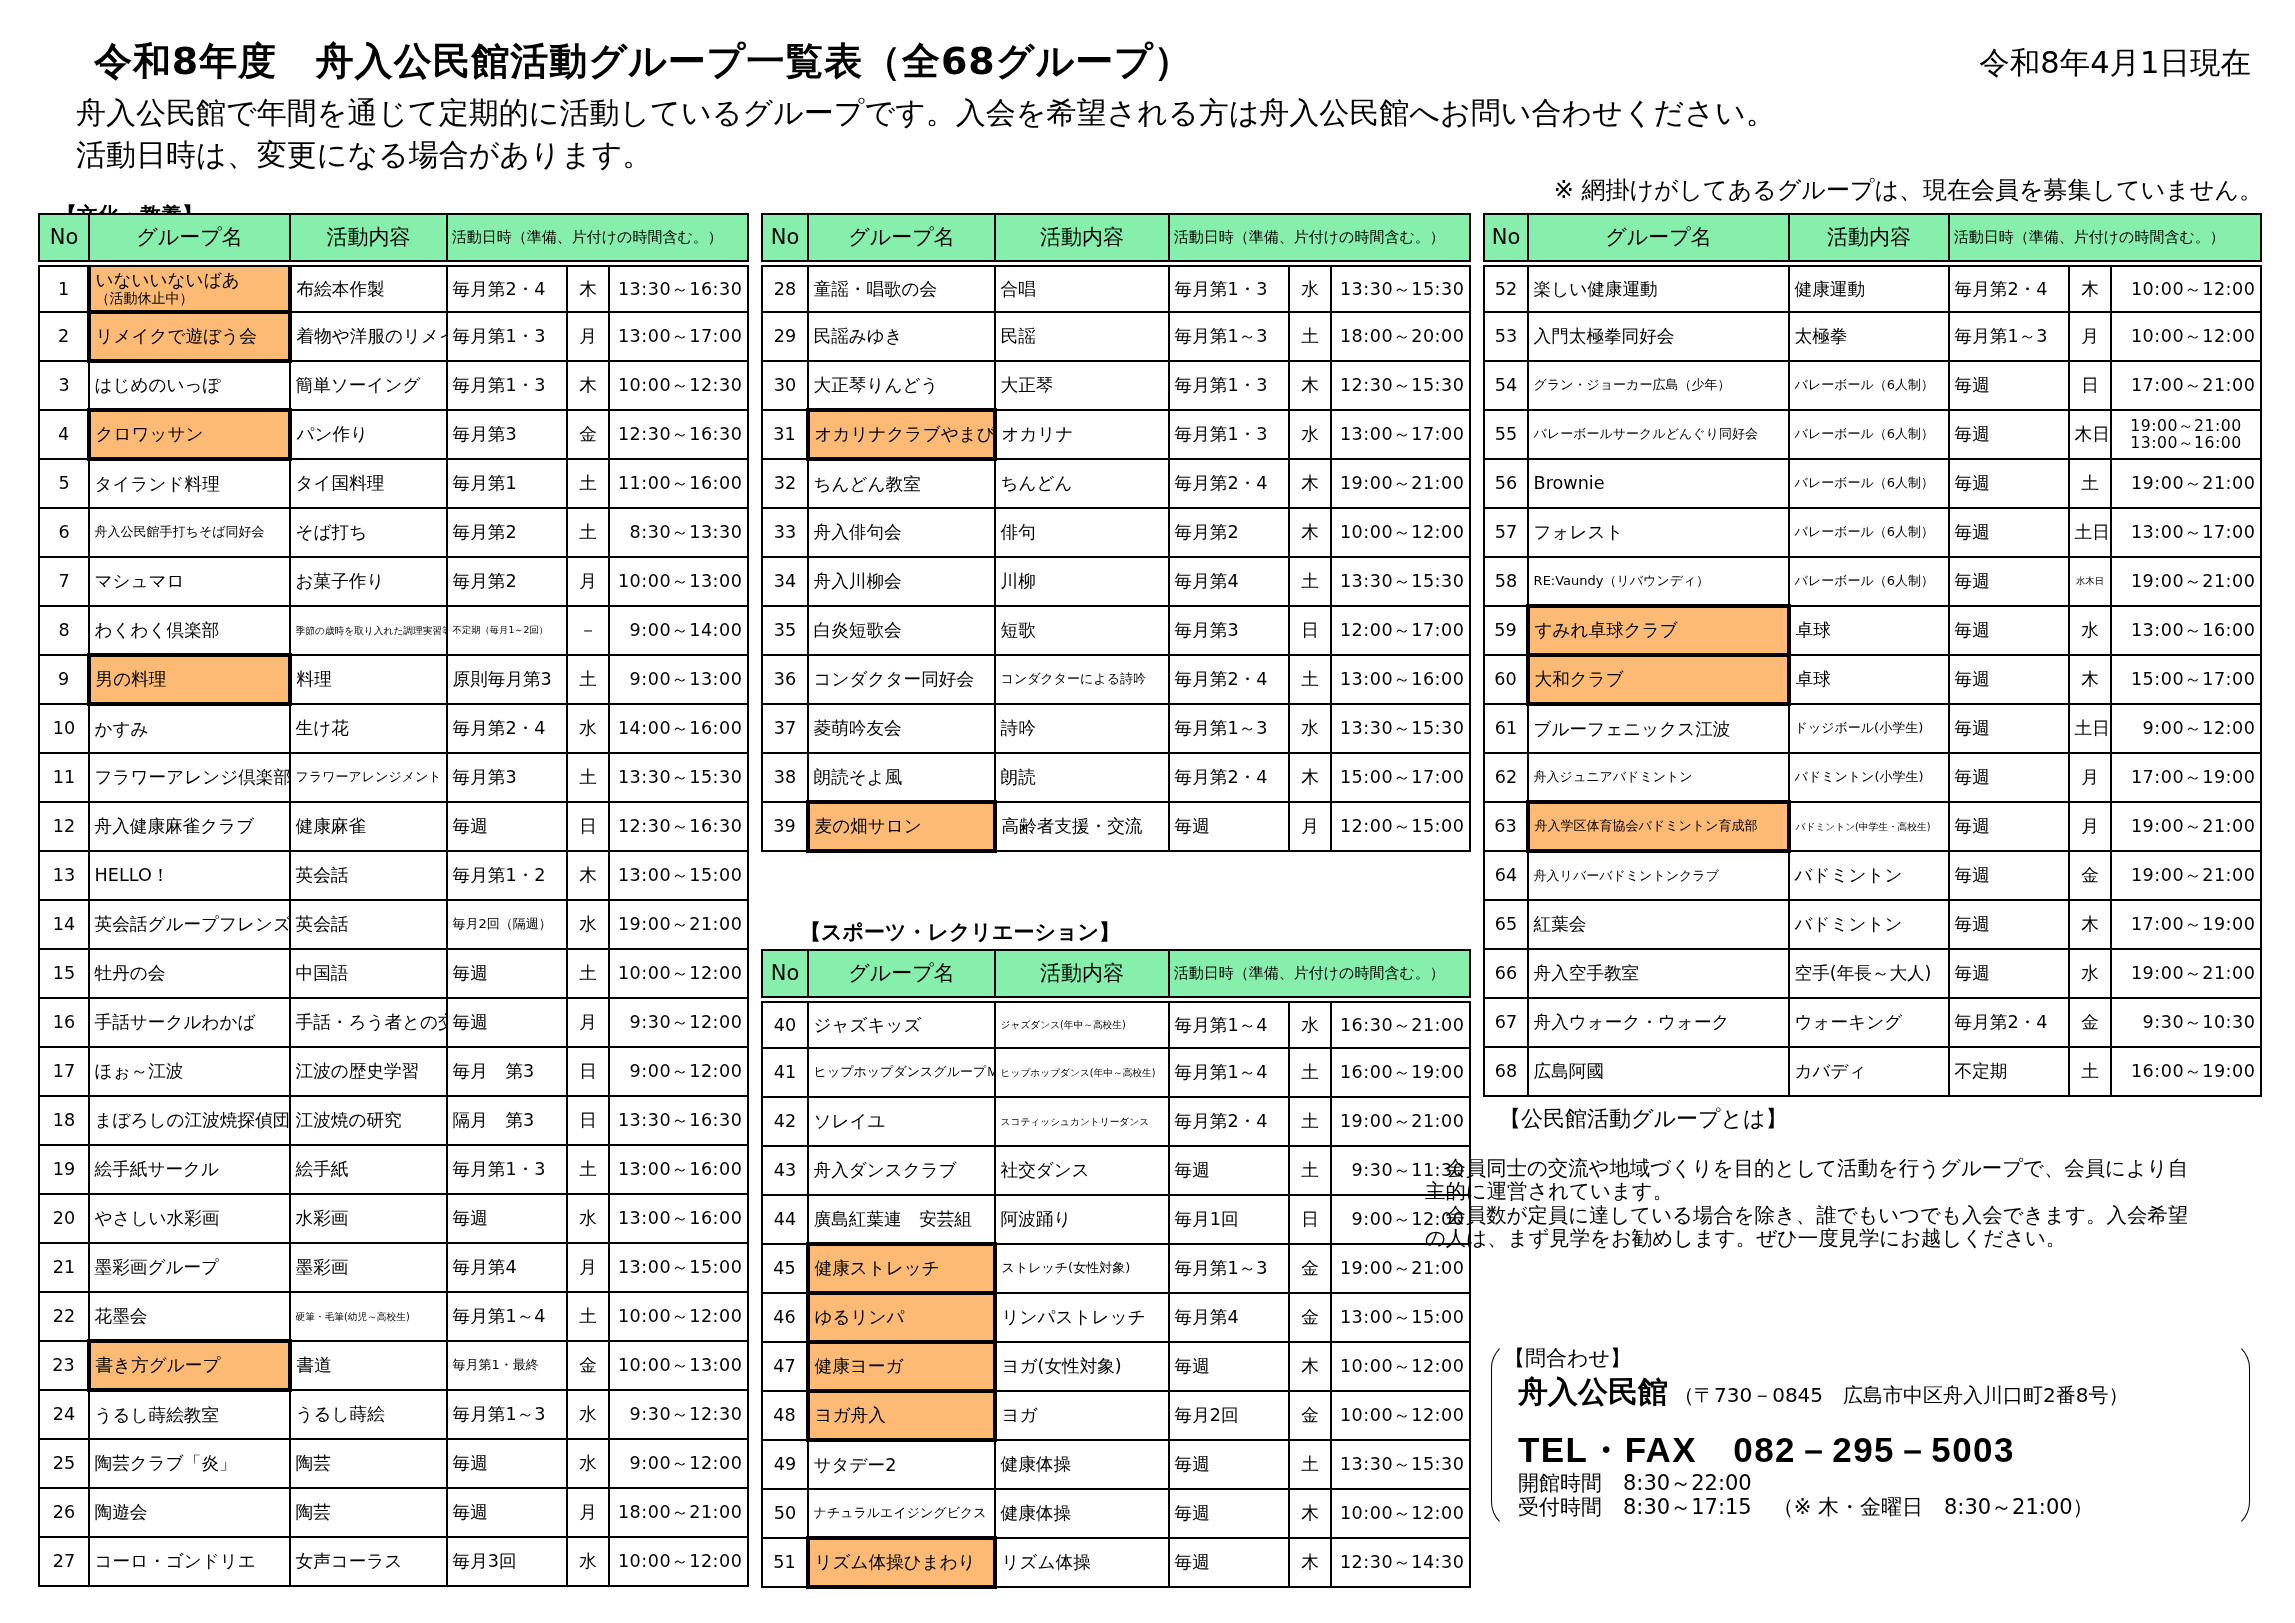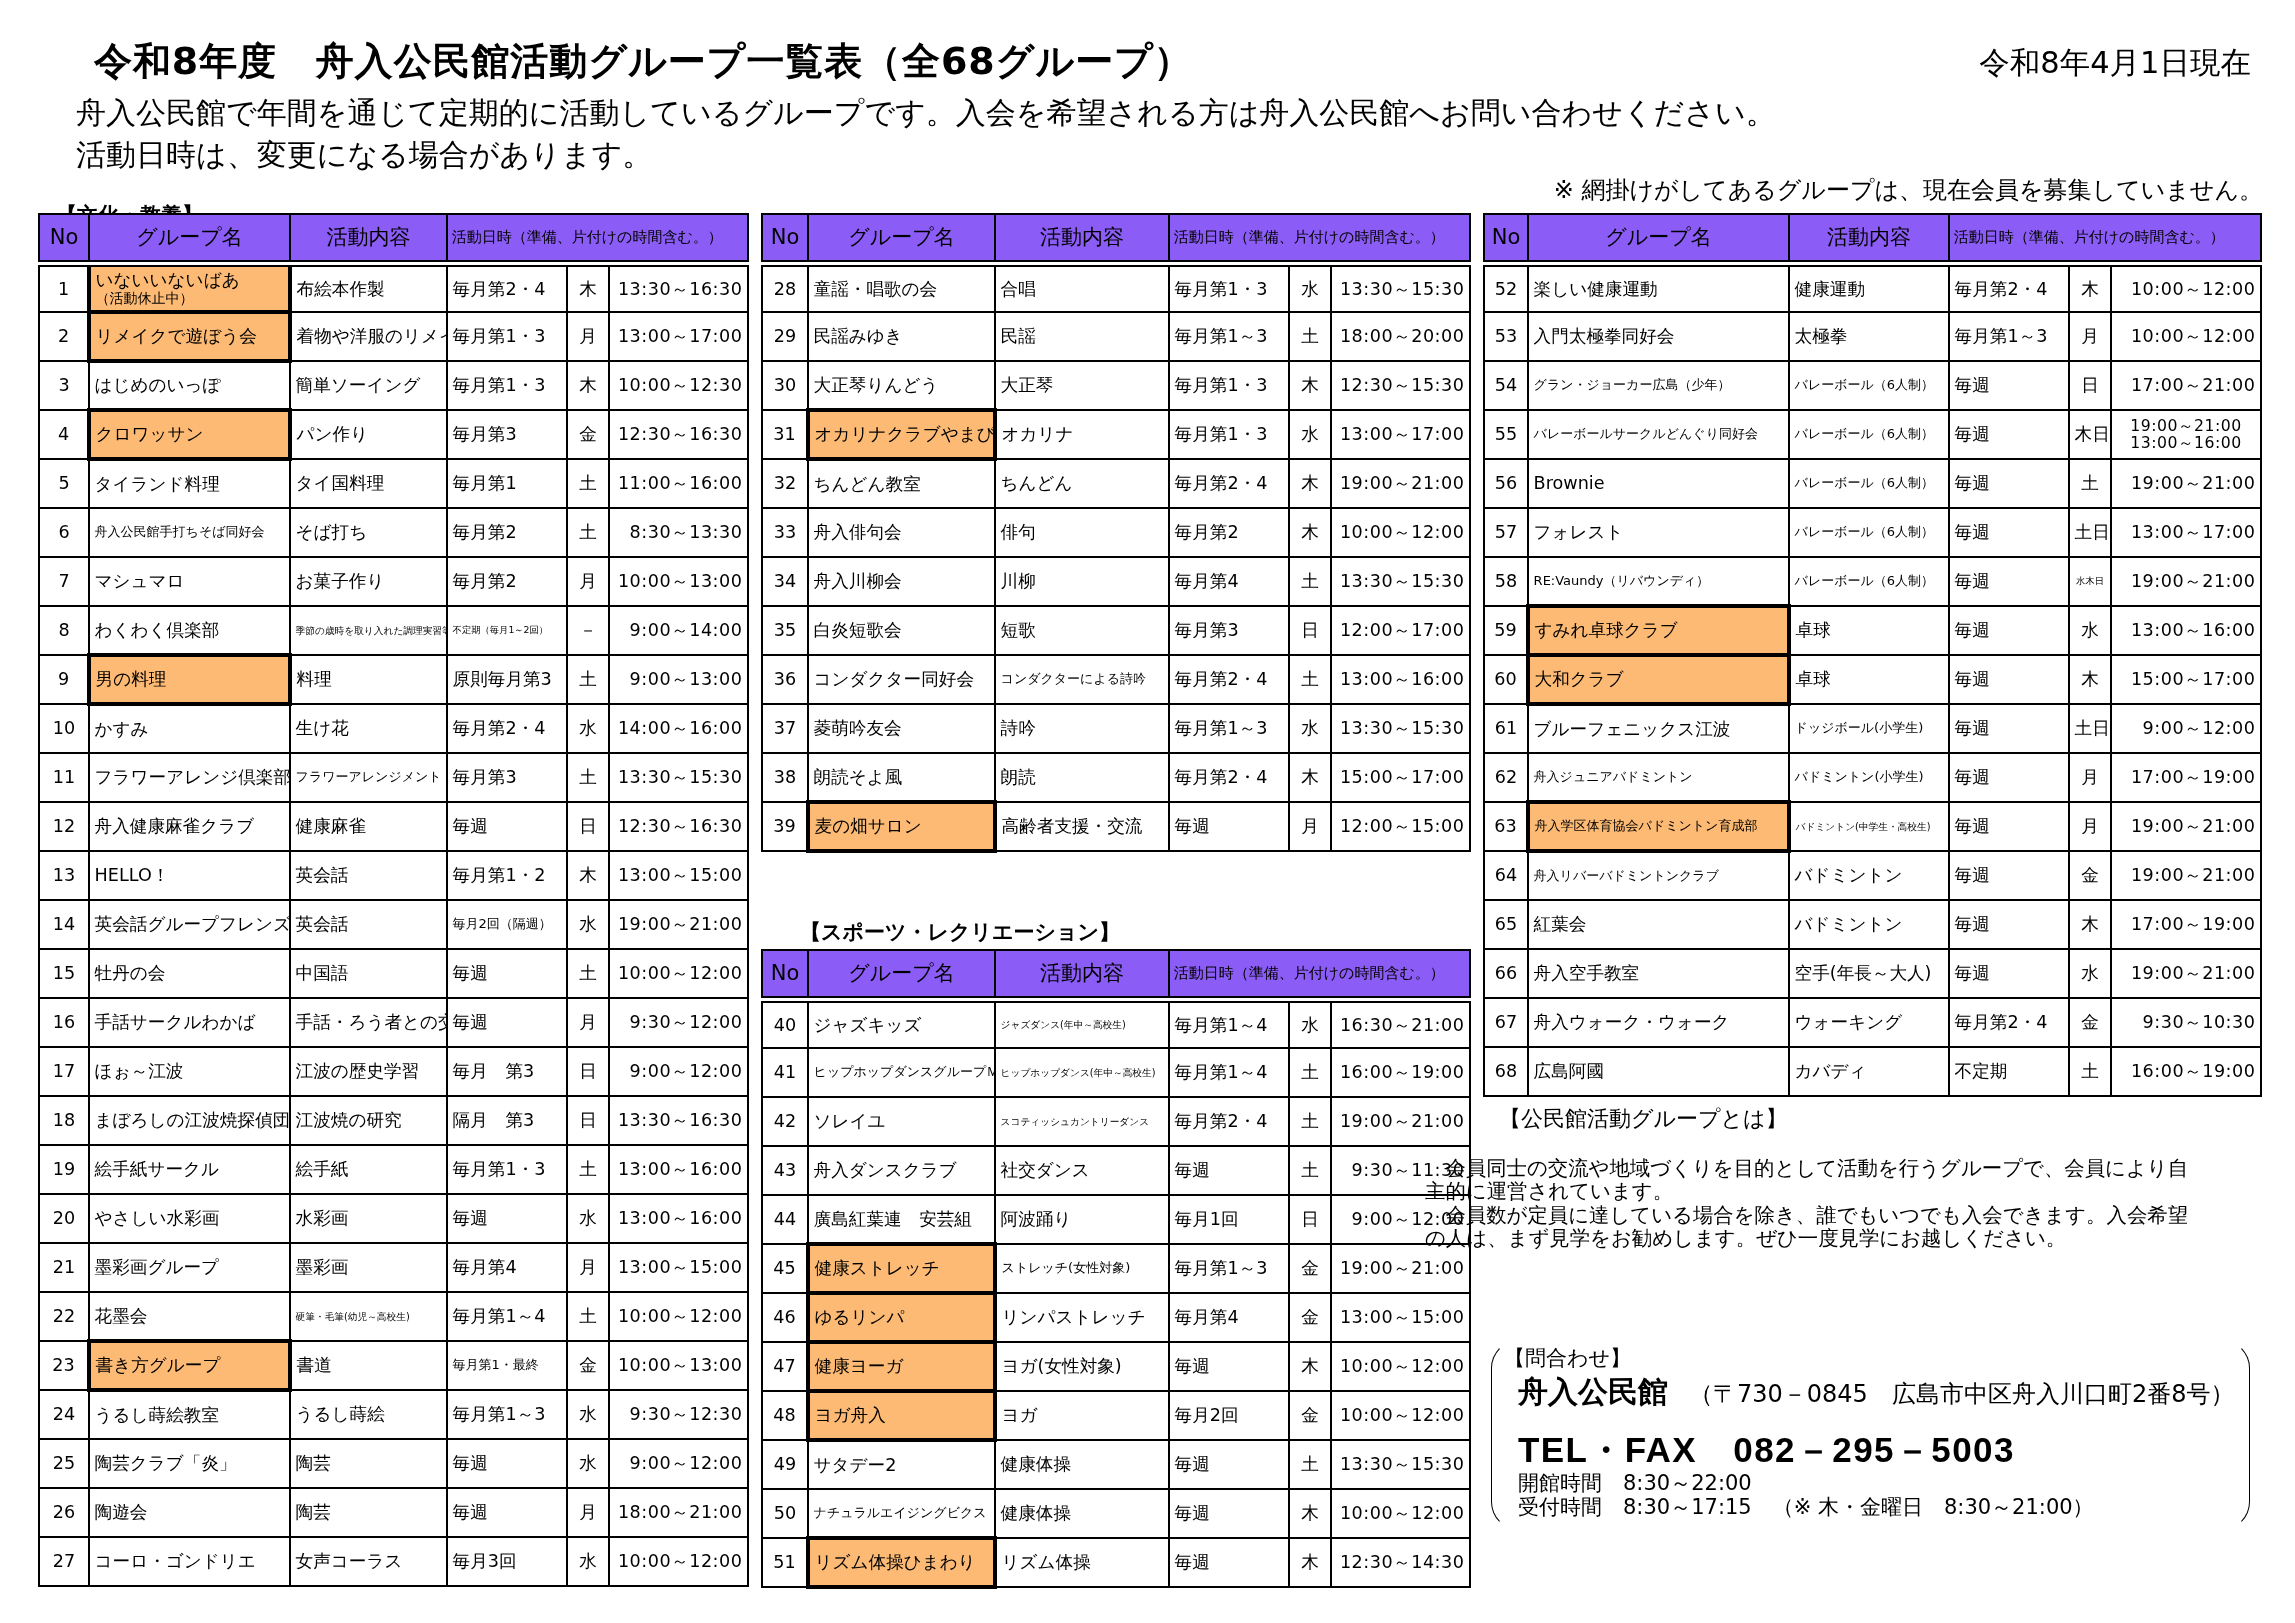--- a/index.html
+++ b/index.html
@@ -13,21 +13,21 @@
   .intro1 { top: 93px; }
   .intro2 { top: 135px; }
   .sec-culture { left: 56px; top: 177px; font-size: 21px; font-weight: bold; white-space: nowrap; margin-top: 24px; }
   .note { right: 32px; top: 174px; font-size: 24px; white-space: nowrap; }
   .sec-sports { left: 800px; top: 918px; font-size: 21px; font-weight: bold; white-space: nowrap; }
 
   table.grp { position: absolute; border-collapse: collapse; table-layout: fixed; }
   table.grp th, table.grp td {
     border: 2.3px solid #000; padding: 0 4.6px; font-weight: normal; overflow: hidden; white-space: nowrap;
   }
-  table.grp thead th { background: #8b5cf6; height: 49px; font-size: 21px; text-align: center; }
+  table.grp thead th { background: #86efac; height: 49px; font-size: 21px; text-align: center; }
   table.grp thead th.h-when { font-size: 15px; text-align: left; padding-left: 3.7px; }
   table.grp thead tr { border-bottom: 7.4px double #000; }
   table.grp tbody td { height: 49px; font-size: 17.6px; vertical-align: middle; line-height: 1.15; }
   td.c-no { text-align: center; font-size: 18.5px; }
   td.c-day { text-align: center; font-size: 19.4px; padding: 0 0.9px; }
   td.c-time { text-align: right; font-size: 19.4px; padding: 0 2.8px; letter-spacing: 0.5px; }
   td.c-time.two { font-size: 15.7px; line-height: 1.05; text-align: center; }
   td.c-name.shaded { background: #fdba74; border-width: 4.2px; }
   td .sub { font-size: 14px; display: block; }
   td.small { font-size: 13px !important; }
@@ -39,21 +39,21 @@
   .about-body { left: 1425px; top: 1157px; width: 768px; font-size: 20.4px; line-height: 1.15; }
   .about-body p { text-indent: 1em; }
   .contact {
     left: 1491px; top: 1340px; width: 759px; height: 190px;
     border-left: 1.9px solid #000; border-right: 1.9px solid #000;
     border-radius: 28px; border-top: 1.9px solid transparent; border-bottom: 1.9px solid transparent;
   }
   .contact-lbl { left: 1504px; top: 1344px; font-size: 21px; white-space: nowrap; }
   .contact-name { left: 1518px; top: 1372px; white-space: nowrap; }
   .contact-name b { font-size: 30px; font-weight: bold; }
-  .contact-name span { font-size: 24px; margin-left: 21px; }
+  .contact-name span { font-size: 20px; margin-left: 6px; }
   .contact-tel { left: 1518px; top: 1427px; font-size: 35px; font-weight: bold; letter-spacing: 1.4px; white-space: nowrap; font-family: "Liberation Sans", sans-serif; }
   .contact-hours { left: 1518px; top: 1471px; font-size: 21px; line-height: 1.15; white-space: nowrap; }
 </style>
 </head>
 <body>
 
 <div class="abs title">令和8年度　舟入公民館活動グループ一覧表（全68グループ）</div>
 <div class="abs asof">令和8年4月1日現在</div>
 <div class="abs intro intro1">舟入公民館で年間を通じて定期的に活動しているグループです。入会を希望される方は舟入公民館へお問い合わせください。</div>
 <div class="abs intro intro2">活動日時は、変更になる場合があります。</div>

